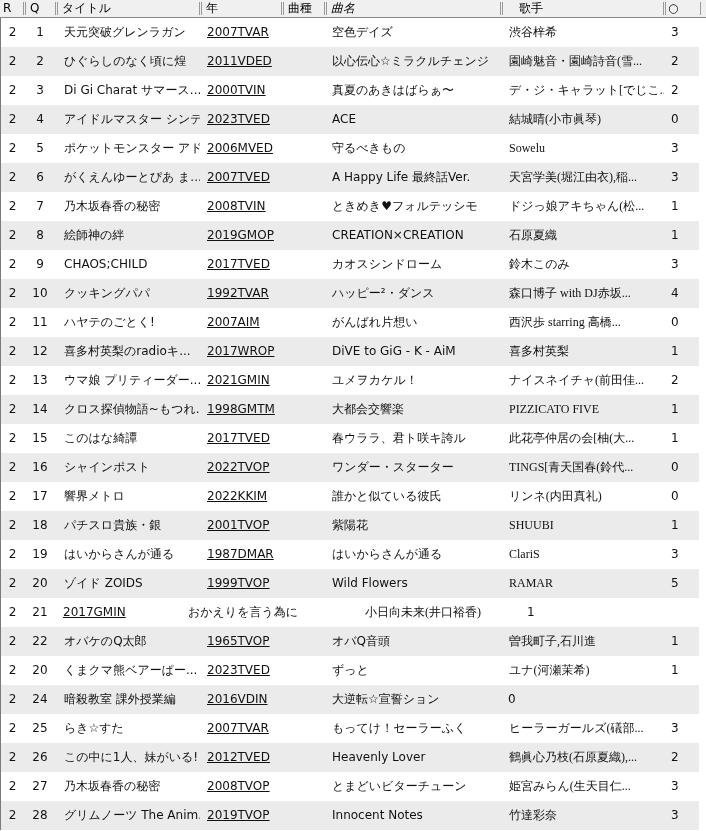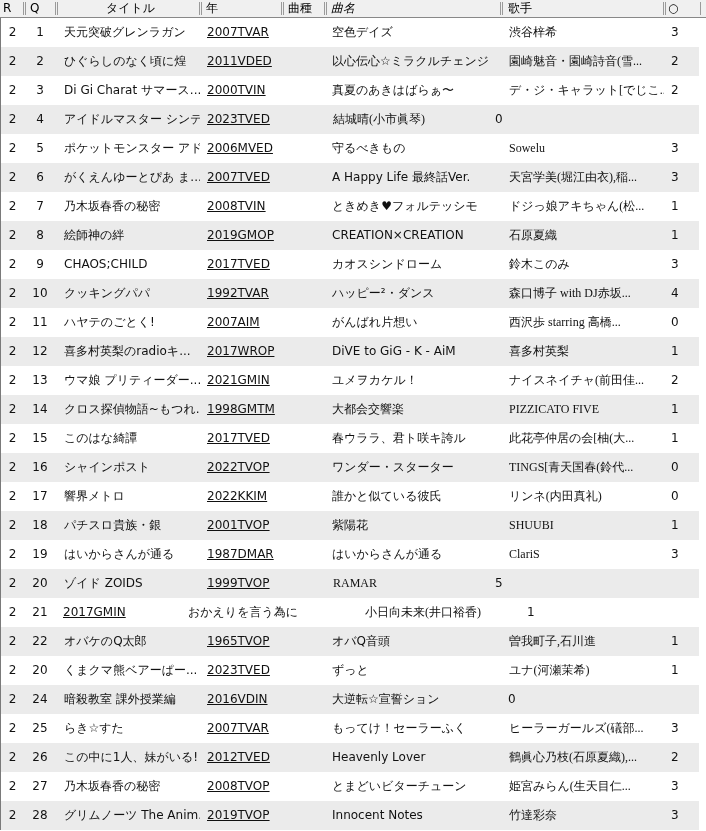--- a/index.html
+++ b/index.html
@@ -21,25 +21,25 @@
     position:relative;box-sizing:border-box;height:17px;line-height:17px;
     white-space:nowrap;overflow:hidden;padding-left:7px;color:#000000;
   }
   .hcell:not(:first-child)::before{
     content:"";position:absolute;left:0;top:2px;height:13px;
     width:1px;border-left:1px solid #9a9a9a;border-right:1px solid #9a9a9a;
     background:transparent;
   }
   .h-r{width:23px;padding-left:3px;}
   .h-q{width:32px;}
-  .h-title{width:144px;text-align:center;}
+  .h-title{width:144px;}
   .h-year{width:82px;}
   .h-song_type{width:43px;}
   .h-song{width:176px;font-style:italic;}
-  .h-singer{width:163px;padding-left:8px;}
+  .h-singer{width:163px;padding-left:19px;}
   .h-circle{width:35px;padding-left:5px;}
   .header-endline{
     position:absolute;left:700px;top:2px;width:1px;height:13px;background:#9a9a9a;
   }
 
   
   .rows{
     width:699px;box-sizing:border-box;border-left:1px solid #7a7a7a;
     background:#ffffff;
   }
@@ -103,20 +103,21 @@
         <div class="cell c-song">真夏のあきはばらぁ〜</div>
         <div class="cell c-singer">デ・ジ・キャラット[でじこ...</div>
         <div class="cell c-circle">2</div>
       </div>
       <div class="row">
         <div class="cell c-r">2</div>
         <div class="cell c-q">4</div>
         <div class="cell c-title">アイドルマスター シンデ...</div>
         <div class="cell c-year">2023TVED</div>
         <div class="cell c-song_type"></div>
+        <div class="cell c-song">ACE</div>
         <div class="cell c-singer">結城晴(小市眞琴)</div>
         <div class="cell c-circle">0</div>
       </div>
       <div class="row">
         <div class="cell c-r">2</div>
         <div class="cell c-q">5</div>
         <div class="cell c-title">ポケットモンスター アド...</div>
         <div class="cell c-year">2006MVED</div>
         <div class="cell c-song_type"></div>
         <div class="cell c-song">守るべきもの</div>
@@ -262,20 +263,21 @@
         <div class="cell c-song">はいからさんが通る</div>
         <div class="cell c-singer">ClariS</div>
         <div class="cell c-circle">3</div>
       </div>
       <div class="row">
         <div class="cell c-r">2</div>
         <div class="cell c-q">20</div>
         <div class="cell c-title">ゾイド ZOIDS</div>
         <div class="cell c-year">1999TVOP</div>
         <div class="cell c-song_type"></div>
+        <div class="cell c-song">Wild Flowers</div>
         <div class="cell c-singer">RAMAR</div>
         <div class="cell c-circle">5</div>
       </div>
       <div class="row">
         <div class="cell c-r">2</div>
         <div class="cell c-q">21</div>
         <div class="cell c-year">2017GMIN</div>
         <div class="cell c-song_type"></div>
         <div class="cell c-song">おかえりを言う為に</div>
         <div class="cell c-singer">小日向未来(井口裕香)</div>

